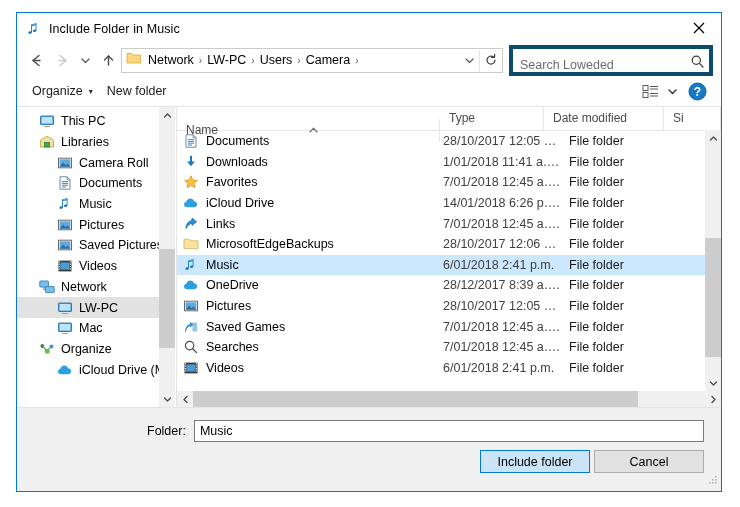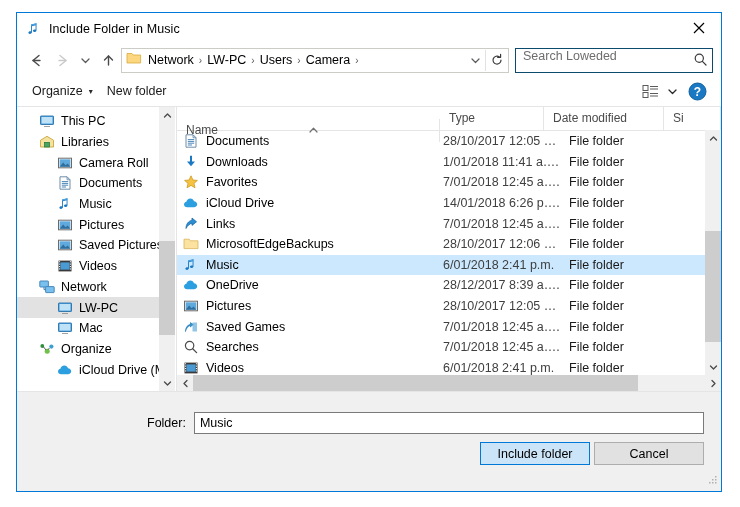--- a/index.html
+++ b/index.html
@@ -103,24 +103,24 @@
   }
   .addr-chevron, .addr-refresh {
     width: 19px; height: 21px;
     display: flex; align-items: center; justify-content: center;
     cursor: default;
   }
   .addr-refresh { border-left: 1px solid #e2e2e2; width: 22px; }
   .searchbox {
     width: 196px;
     height: 23px;
-    border: 1px solid #0c4a6e;
+    border: 4px solid #0c4a6e;
     background: #fff;
     display: flex;
-    align-items: flex-start;
+    align-items: flex-end;
     flex: none;
   }
   .search-placeholder {
     flex: 1;
     font-size: 12.5px;
     color: #6d6d6d;
     padding-left: 7px;
     white-space: nowrap;
     overflow: hidden;
   }
@@ -317,21 +317,21 @@
     right: 0; top: 23px; bottom: 16px;
     width: 16px;
     background: #f0f0f0;
     display: flex;
     flex-direction: column;
   }
 
   
   .footer {
     flex: none;
-    padding: 12px 10px;
+    padding: 4px 10px;
     background: #f0f0f0;
   }
   .folder-row {
     display: flex;
     align-items: center;
     height: 38px;
     padding-left: 120px;
   }
   .folder-label {
     font-size: 12.5px;

